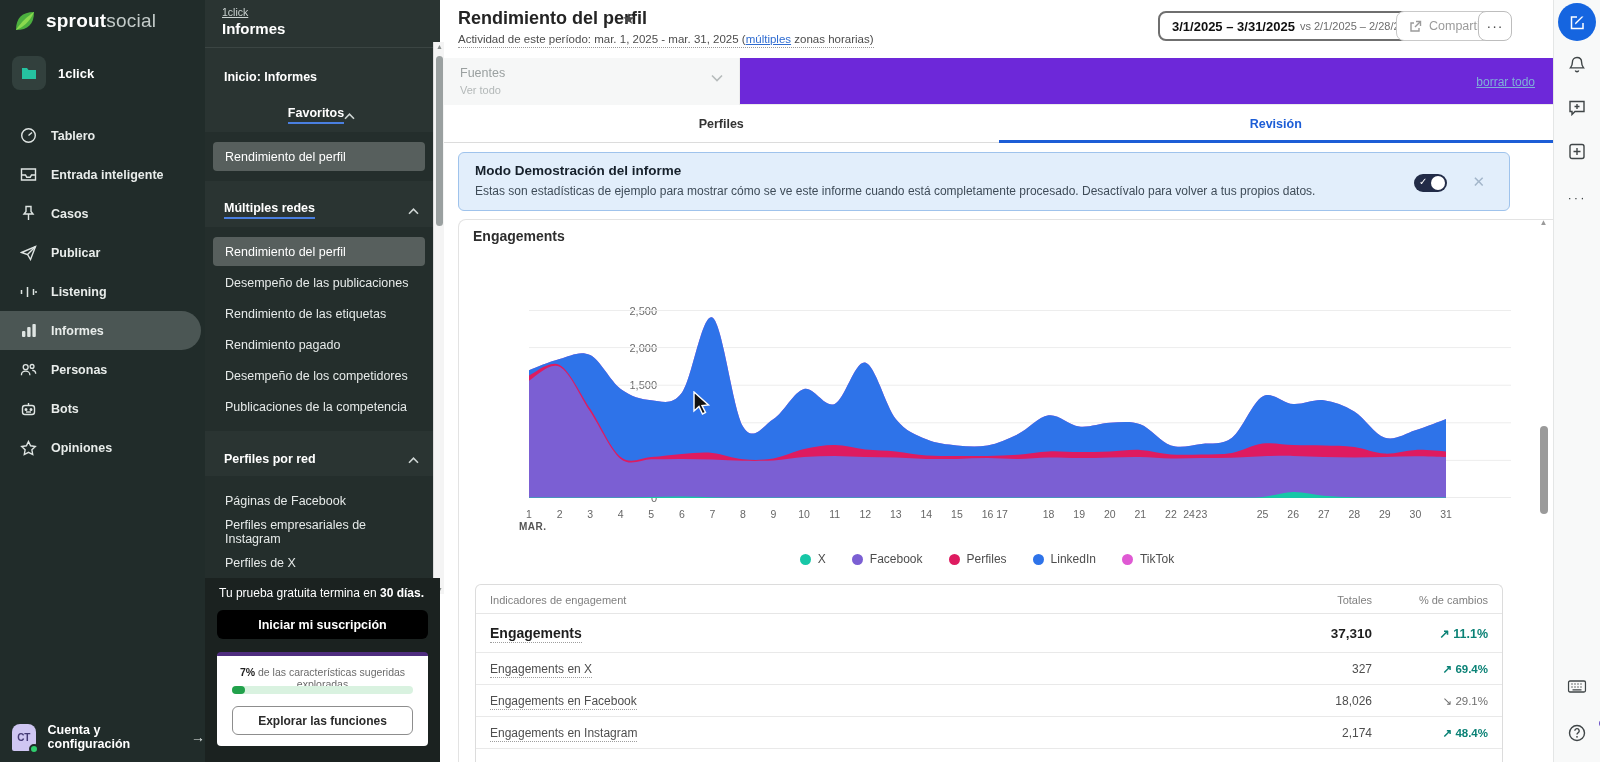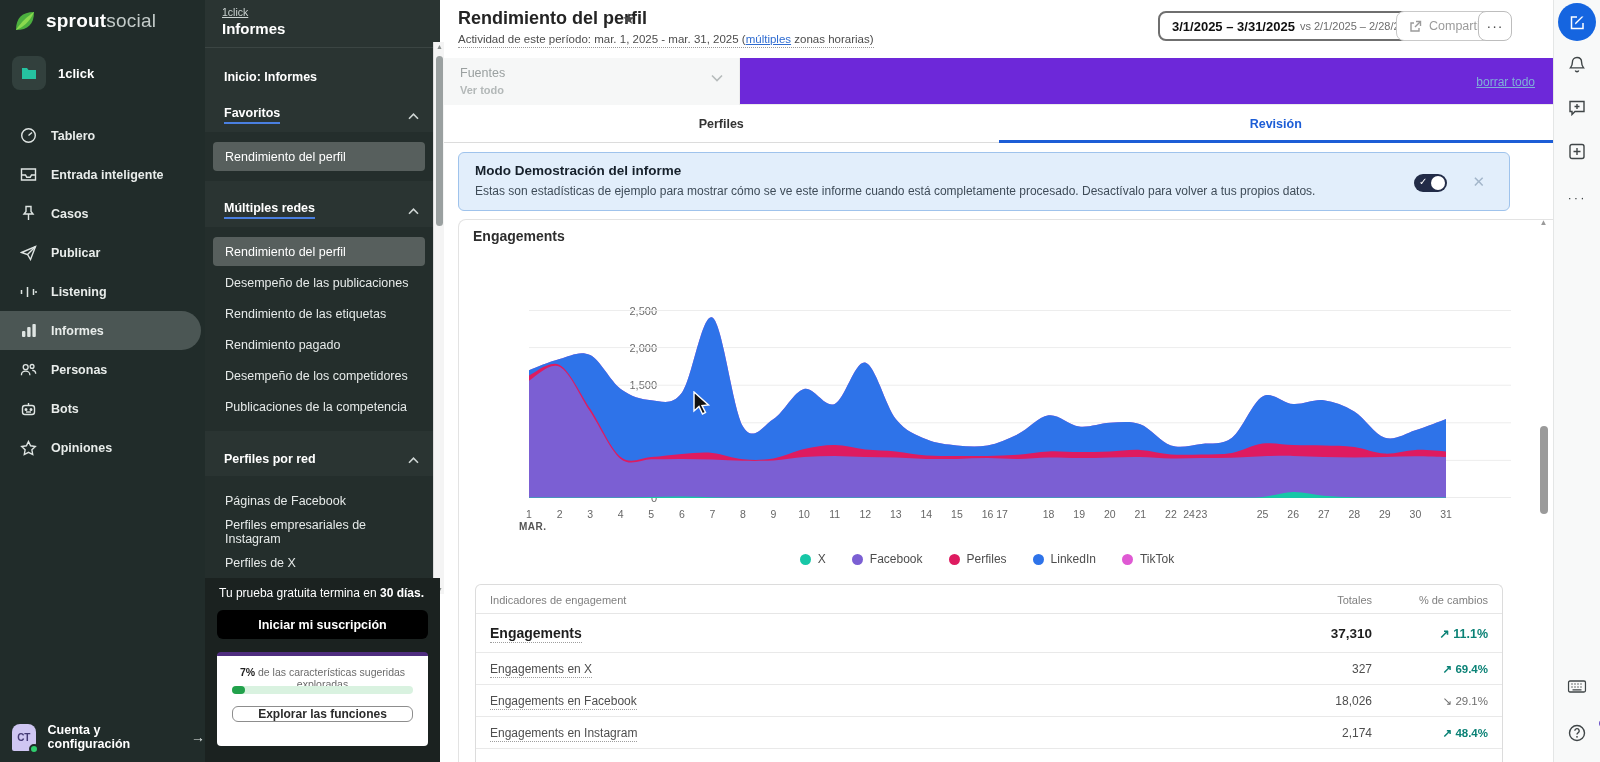--- a/index.html
+++ b/index.html
@@ -55,21 +55,21 @@
   #trial { left:205px; top:578px; width:235px; height:184px; background:#1b2220; }
   .trial-text { position:absolute; left:14px; top:8px; font-size:12px; color:#fff; }
   .trial-cta { position:absolute; left:12px; top:32px; width:211px; height:29px; background:#000000; color:#fff;
     border:none; border-radius:6px; font-size:12.5px; font-weight:bold; cursor:pointer; font-family:inherit; }
   .trial-card { position:absolute; left:12px; top:74px; width:211px; height:94px; background:#fff; border-radius:4px;
     border-top:4px solid #4f2d7f; }
   .trial-progress-label { position:absolute; left:0; top:10px; width:211px; text-align:center; font-size:10.5px; color:#6b6b6b; }
   .trial-progress-label b { color:#222; }
   .trial-bar { position:absolute; left:15px; top:30px; width:181px; height:8px; background:#d9f2e0; border-radius:4px; }
   .trial-bar .fill { position:absolute; left:0; top:0; height:8px; width:20px; background:#21a14b; border-radius:4px; }
-  .trial-explore { position:absolute; left:15px; top:50px; width:181px; height:16px; background:#fff;
+  .trial-explore { position:absolute; left:15px; top:50px; width:181px; height:29px; background:#fff;
     border:1px solid #8d8d8d; border-radius:6px; font-size:12px; font-weight:bold; color:#2b2b2b; cursor:pointer; font-family:inherit; }
 
   
   #main { left:444px; top:0; width:1109px; height:762px; background:#fff; }
   .page-title { position:absolute; left:14px; top:8px; font-size:18px; font-weight:bold; color:#242424; }
   .title-star { position:absolute; left:178px; top:10px; font-size:15px; color:#4a4a4a; }
   .page-subtitle { position:absolute; left:14px; top:33px; font-size:11.5px; color:#4c4c4c;
     border-bottom:1px dotted #9a9a9a; padding-bottom:2px; }
   .page-subtitle a { color:#2e6bd0; text-decoration:underline; cursor:pointer; }
   .date-pill { position:absolute; left:714px; top:11px; height:30px; border:2px solid #6f6f6f; border-radius:8px;
@@ -77,21 +77,21 @@
   .date-bold { font-size:13px; font-weight:bold; color:#101010; }
   .date-cmp { font-size:11px; color:#6d6d6d; }
   .share-btn { position:absolute; left:952px; top:11px; height:30px; border:1px solid #c9c9c9; border-radius:8px;
     background:#fff; display:flex; align-items:center; gap:7px; padding:0 12px; color:#9b9b9b; font-size:12.5px; cursor:default; }
   .more-btn { position:absolute; left:1034px; top:11px; width:34px; height:30px; border:1px solid #bdbdbd; border-radius:8px;
     background:#fff; color:#4c4c4c; font-size:14px; letter-spacing:1px; display:flex; align-items:center; justify-content:center; cursor:pointer; }
 
   .filter-bar { position:absolute; left:0; top:58px; width:1109px; height:47px; background:#6d28d9; border-bottom:1px solid #ebebeb; }
   .filter-src { position:absolute; left:0; top:0; width:296px; height:47px; background:#f6f7f7; border-right:1px solid #ececec; cursor:default; }
   .filter-label { position:absolute; left:16px; top:8px; font-size:12.5px; color:#9aa0a0; }
-  .filter-sub { position:absolute; left:16px; top:26px; font-size:11px; color:#b3b8b8;font-weight:bold; }
+  .filter-sub { position:absolute; left:16px; top:26px; font-size:11px; color:#b3b8b8; }
   .filter-chevron { position:absolute; right:16px; top:16px; color:#b6bbbb; }
   .clear-link { position:absolute; right:18px; top:17px; font-size:12px; color:#7fb0d8; text-decoration:underline; cursor:pointer; }
 
   .tabs { position:absolute; left:0; top:105px; width:1109px; height:38px; border-bottom:1px solid #dcdcdc; display:flex; }
   .tab { width:50%; display:flex; align-items:center; justify-content:center; font-size:12.5px; font-weight:bold;
     color:#333; cursor:pointer; position:relative; }
   .tab.active { color:#1c5dd6; }
   .tab.active::after { content:""; position:absolute; left:0; bottom:-1px; width:100%; height:3px; background:#1c5dd6; }
 
   .banner { position:absolute; left:14px; top:152px; width:1052px; height:59px; background:#e2eefb;
@@ -270,21 +270,21 @@
       <div class="account-arrow">→</div>
     </div>
   </div>
 
   <div id="reports-panel" class="abs">
     <div class="rp-bread">1click</div>
     <div class="rp-title">Informes</div>
     <div class="rp-divider"></div>
     <div class="rp-home">Inicio: Informes</div>
     <div id="rp-sections">
-        <div class="rp-section-head" style="top: 98px;">
+        <div class="rp-section-head" style="top: 98px; justify-content: center;">
           <span class="rp-section-label link">Favoritos</span>
           <span class="rp-chevron"><svg width="11" height="7" viewBox="0 0 11 7" fill="none" stroke="#cfd6d4" stroke-width="1.6">
               <path d="M1 5.8 L5.5 1.2 L10 5.8"></path>
             </svg></span>
         </div>
         <div class="rp-group" style="top: 132px; padding-top: 8px; padding-bottom: 8px;">
           <div class="rp-item active">Rendimiento del perfil</div>
         </div>
         <div class="rp-section-head" style="top: 193px;">
           <span class="rp-section-label link">Múltiples redes</span>

